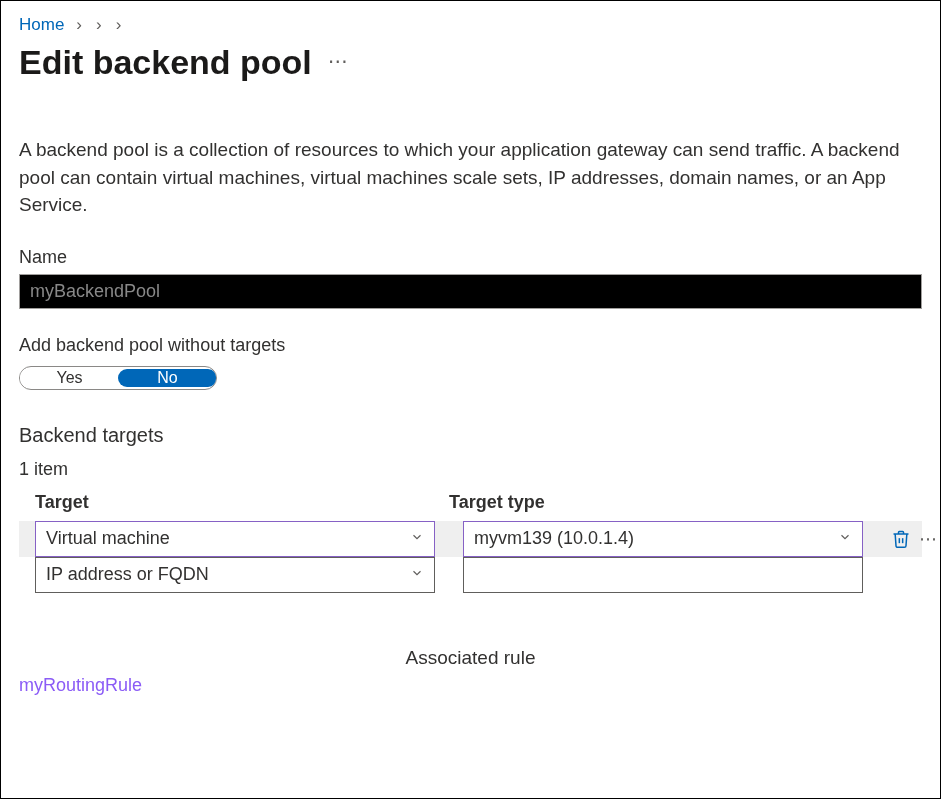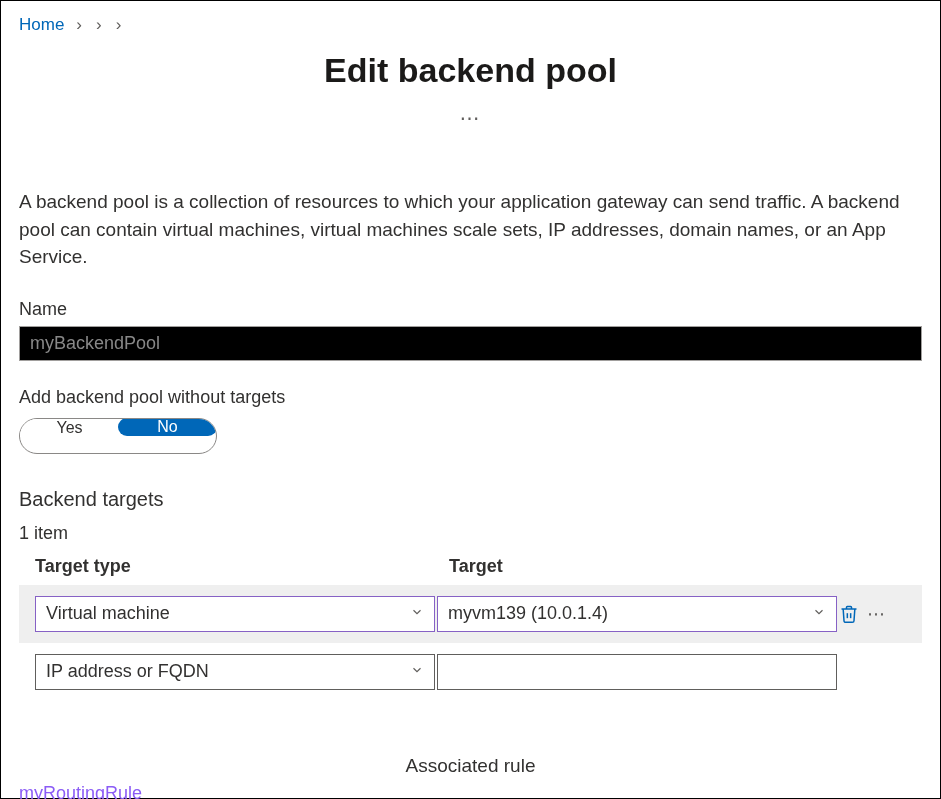--- a/index.html
+++ b/index.html
@@ -20,52 +20,52 @@
   .breadcrumb {
     font-size: 17px;
     color: #605e5c;
     display: flex;
     align-items: center;
     gap: 10px;
     flex-wrap: wrap;
   }
   .breadcrumb a { color: #0067b8; text-decoration: none; }
   .crumb-sep { color: #605e5c; padding: 0 2px; }
-  .page-title-row { display: flex; align-items: center; gap: 16px; margin-top: 16px; flex-direction: column; }
+  .page-title-row { display: flex; align-items: center; gap: 16px; margin-top: 8px; }
   h1.page-title { font-size: 34px; font-weight: 600; margin: 0; color: #1b1a19; }
   .ellipsis-menu { font-size: 20px; color: #605e5c; letter-spacing: 2px; padding-bottom: 4px; }
   .description { font-size: 19px; margin-top: 54px; line-height: 1.45; color: #323130; }
   .field-group { margin-top: 28px; }
   .field-label { font-size: 18px; color: #323130; margin-bottom: 6px; }
   .text-input {
     width: 100%; font-size: 18px; padding: 6px 10px;
     border: 1px solid #a19f9d; background: #000000; color: #888;
   }
   .section-label { font-size: 18px; margin-top: 26px; margin-bottom: 10px; }
   .toggle {
     display: inline-flex; border: 1px solid #8a8886; border-radius: 999px;
-    height: 36px; overflow: hidden; width: 198px; align-items: flex-start;
+    height: 24px; overflow: hidden; width: 198px; align-items: center;
   }
   .toggle-option {
     display: flex; align-items: center; justify-content: center;
     flex: 1; font-size: 16px; cursor: pointer; user-select: none;
   }
   .toggle-option.inactive { background: #fff; color: #323130; }
   .toggle-option.active { background: #0067b8; color: #fff; border-radius: 999px; margin: -1px; }
   .section-title { font-size: 20px; margin-top: 34px; }
   .item-count { font-size: 18px; color: #323130; margin-top: 12px; }
   .targets-table { margin-top: 12px; width: 100%; }
   .targets-header {
     display: grid; grid-template-columns: 400px 400px 80px;
     column-gap: 14px; padding: 0 16px 8px 16px;
   }
   .targets-header .th { font-weight: 600; font-size: 18px; }
   .targets-row {
     display: grid; grid-template-columns: 400px 400px 80px;
-    column-gap: 2px; padding: 11px 16px; align-items: center;
+    column-gap: 28px; padding: 0 16px; align-items: center;
   }
   .targets-row.highlight { background: #efefef; }
   .fake-select {
     display: flex; align-items: center; justify-content: space-between;
     border: 1px solid #605e5c; background: #fff; height: 36px;
     padding: 0 10px; font-size: 18px; cursor: pointer;
   }
   .fake-select.purple { border-color: #8661c5; }
   .chev { color: #605e5c; }
   .row-actions { display: flex; align-items: center; gap: 8px; }
@@ -102,22 +102,22 @@
   <div class="toggle">
     <div class="toggle-option inactive">Yes</div>
     <div class="toggle-option active">No</div>
   </div>
 
   <div class="section-title">Backend targets</div>
   <div class="item-count">1 item</div>
 
   <div class="targets-table">
     <div class="targets-header">
+      <div class="th">Target</div>
       <div class="th">Target type</div>
-      <div class="th">Target</div>
       <div></div>
     </div>
 
     <div class="targets-row highlight">
       <div class="fake-select purple">
         <span>Virtual machine</span>
         <span class="chev">
           <svg width="14" height="14" viewBox="0 0 24 24" fill="none" stroke="currentColor" stroke-width="2">
               <polyline points="6 9 12 15 18 9"></polyline>
             </svg>

